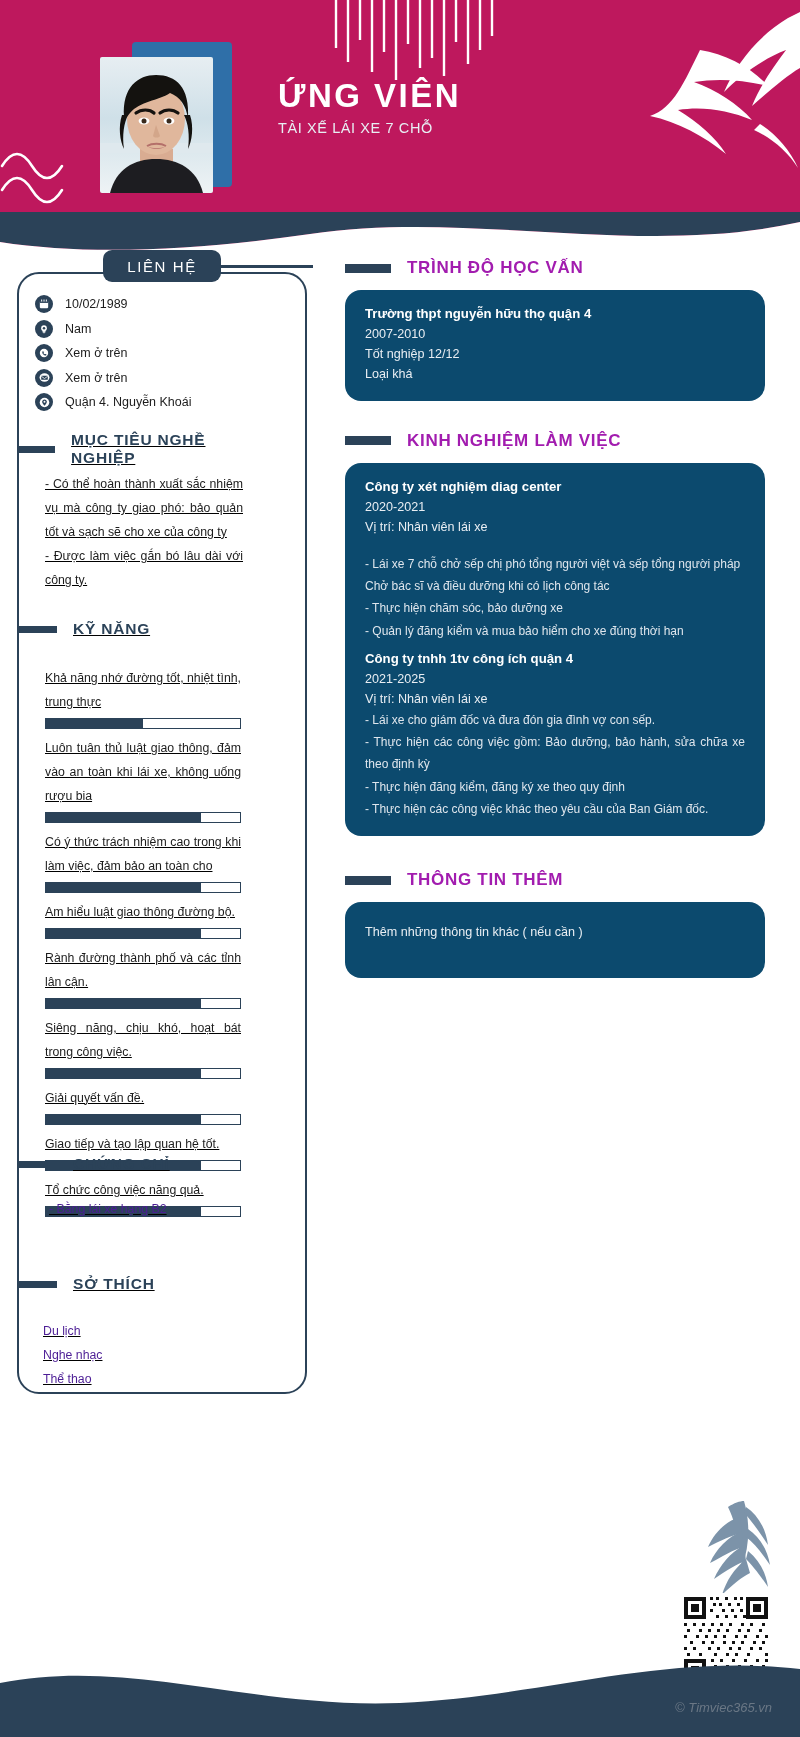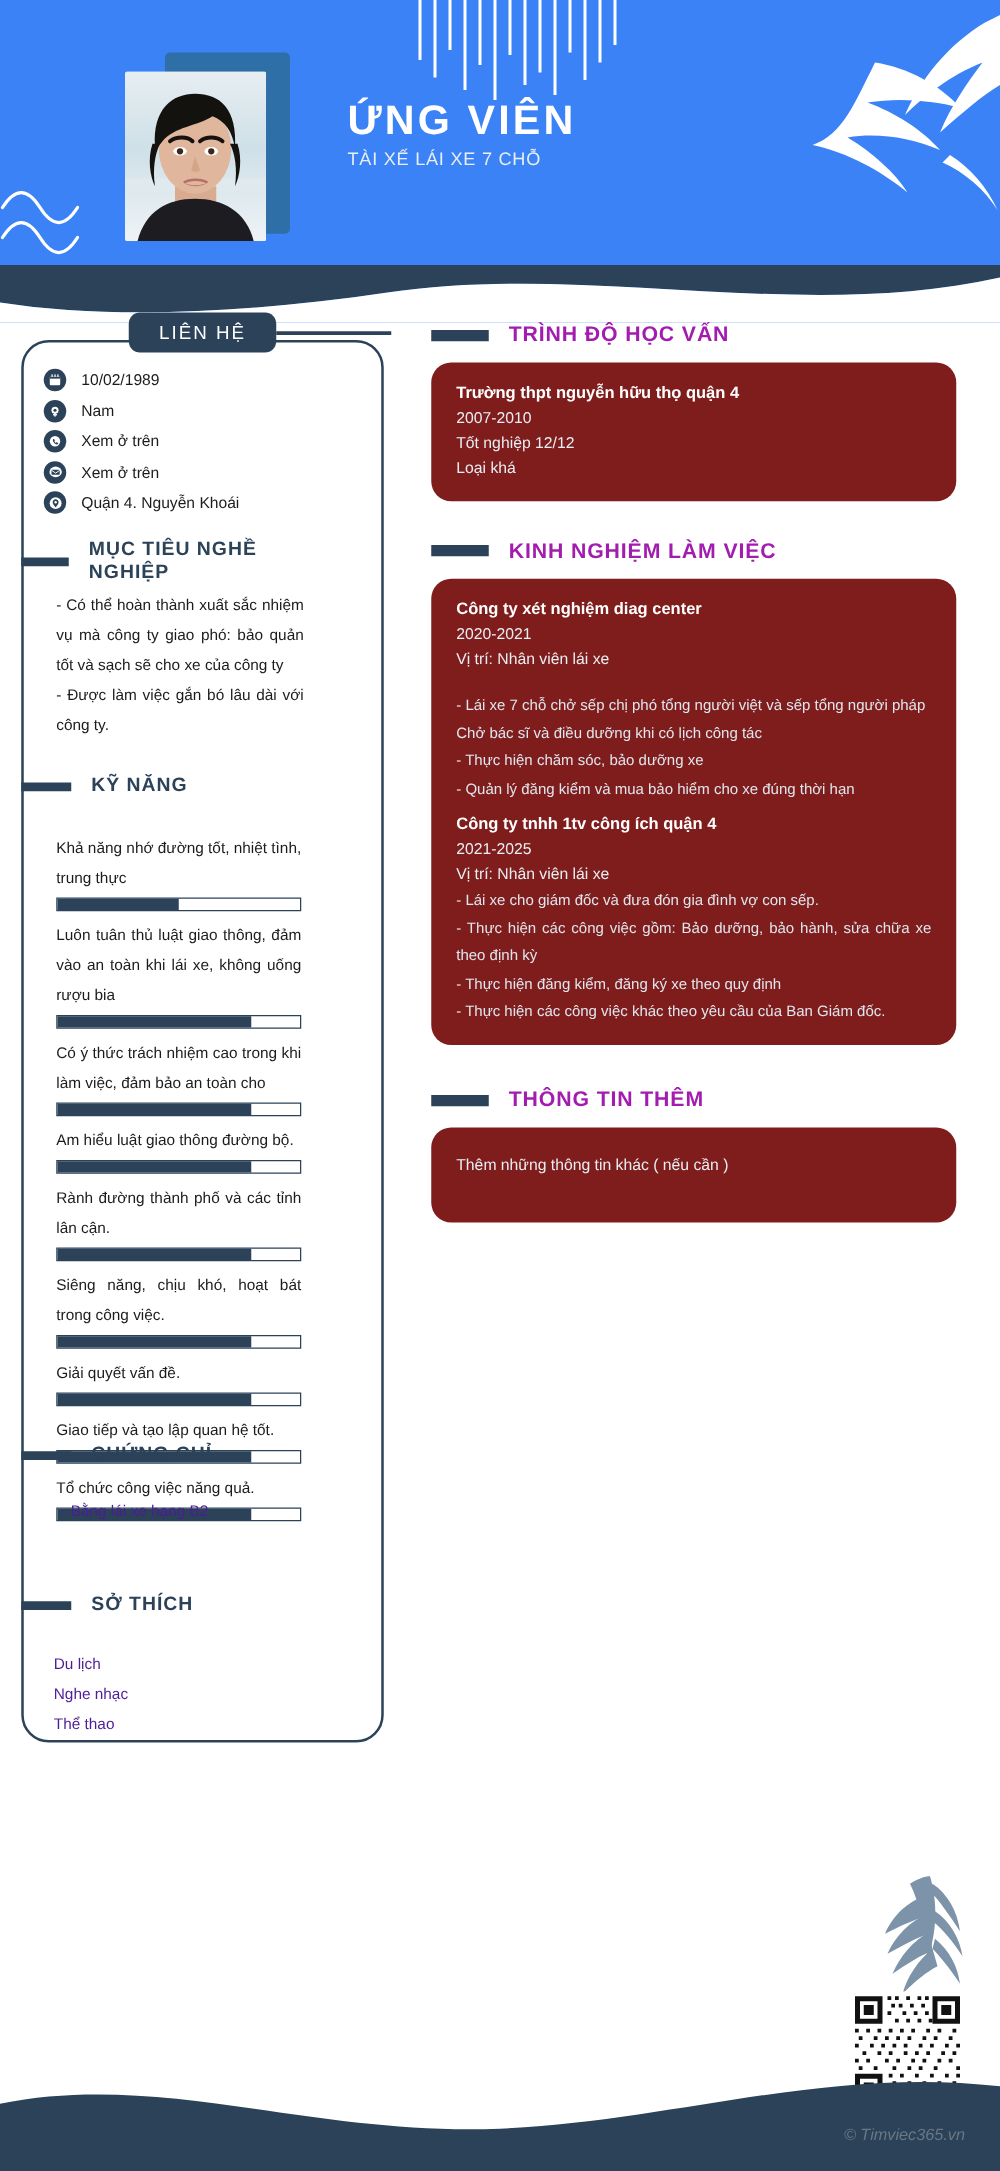--- a/index.html
+++ b/index.html
@@ -17,21 +17,21 @@
     background: #ffffff;
     overflow: hidden;
   }
 
   
   .header {
     position: absolute;
     top: 0; left: 0;
     width: 800px;
     height: 258px;
-    background: #3b82f6;
+    background: #be185d;
     overflow: hidden;
   }
   .header-wave {
     position: absolute;
     left: 0; bottom: -2px;
     width: 800px; height: 48px;
   }
   .barcode-deco {
     position: absolute;
     top: 0; left: 330px;
@@ -142,20 +142,21 @@
   .c-text {
     font-size: 12.5px;
     color: #1c1c1c;
   }
 
   
   .lsec {
     position: absolute;
     left: 17px;
     width: 248px;
+    text-decoration: underline;
   }
   .lhead {
     display: flex;
     align-items: center;
     height: 24px;
   }
   .lhead-bar {
     width: 40px; height: 7px;
     background: #2b4258;
     margin-left: 0px;
@@ -213,21 +214,21 @@
     background: #2b4258;
     margin-right: 16px;
   }
   .rhead-txt {
     font-size: 17px;
     font-weight: bold;
     color: #a21caf;
     letter-spacing: 0.7px;
   }
   .rcard {
-    background: #7f1d1d;
+    background: #0c4a6e;
     border-radius: 16px;
     color: #ffffff;
     padding: 13px 20px 16px 20px;
   }
   .rcard-title {
     font-size: 13.2px;
     font-weight: bold;
     color: #ffffff;
     line-height: 1.6;
   }

